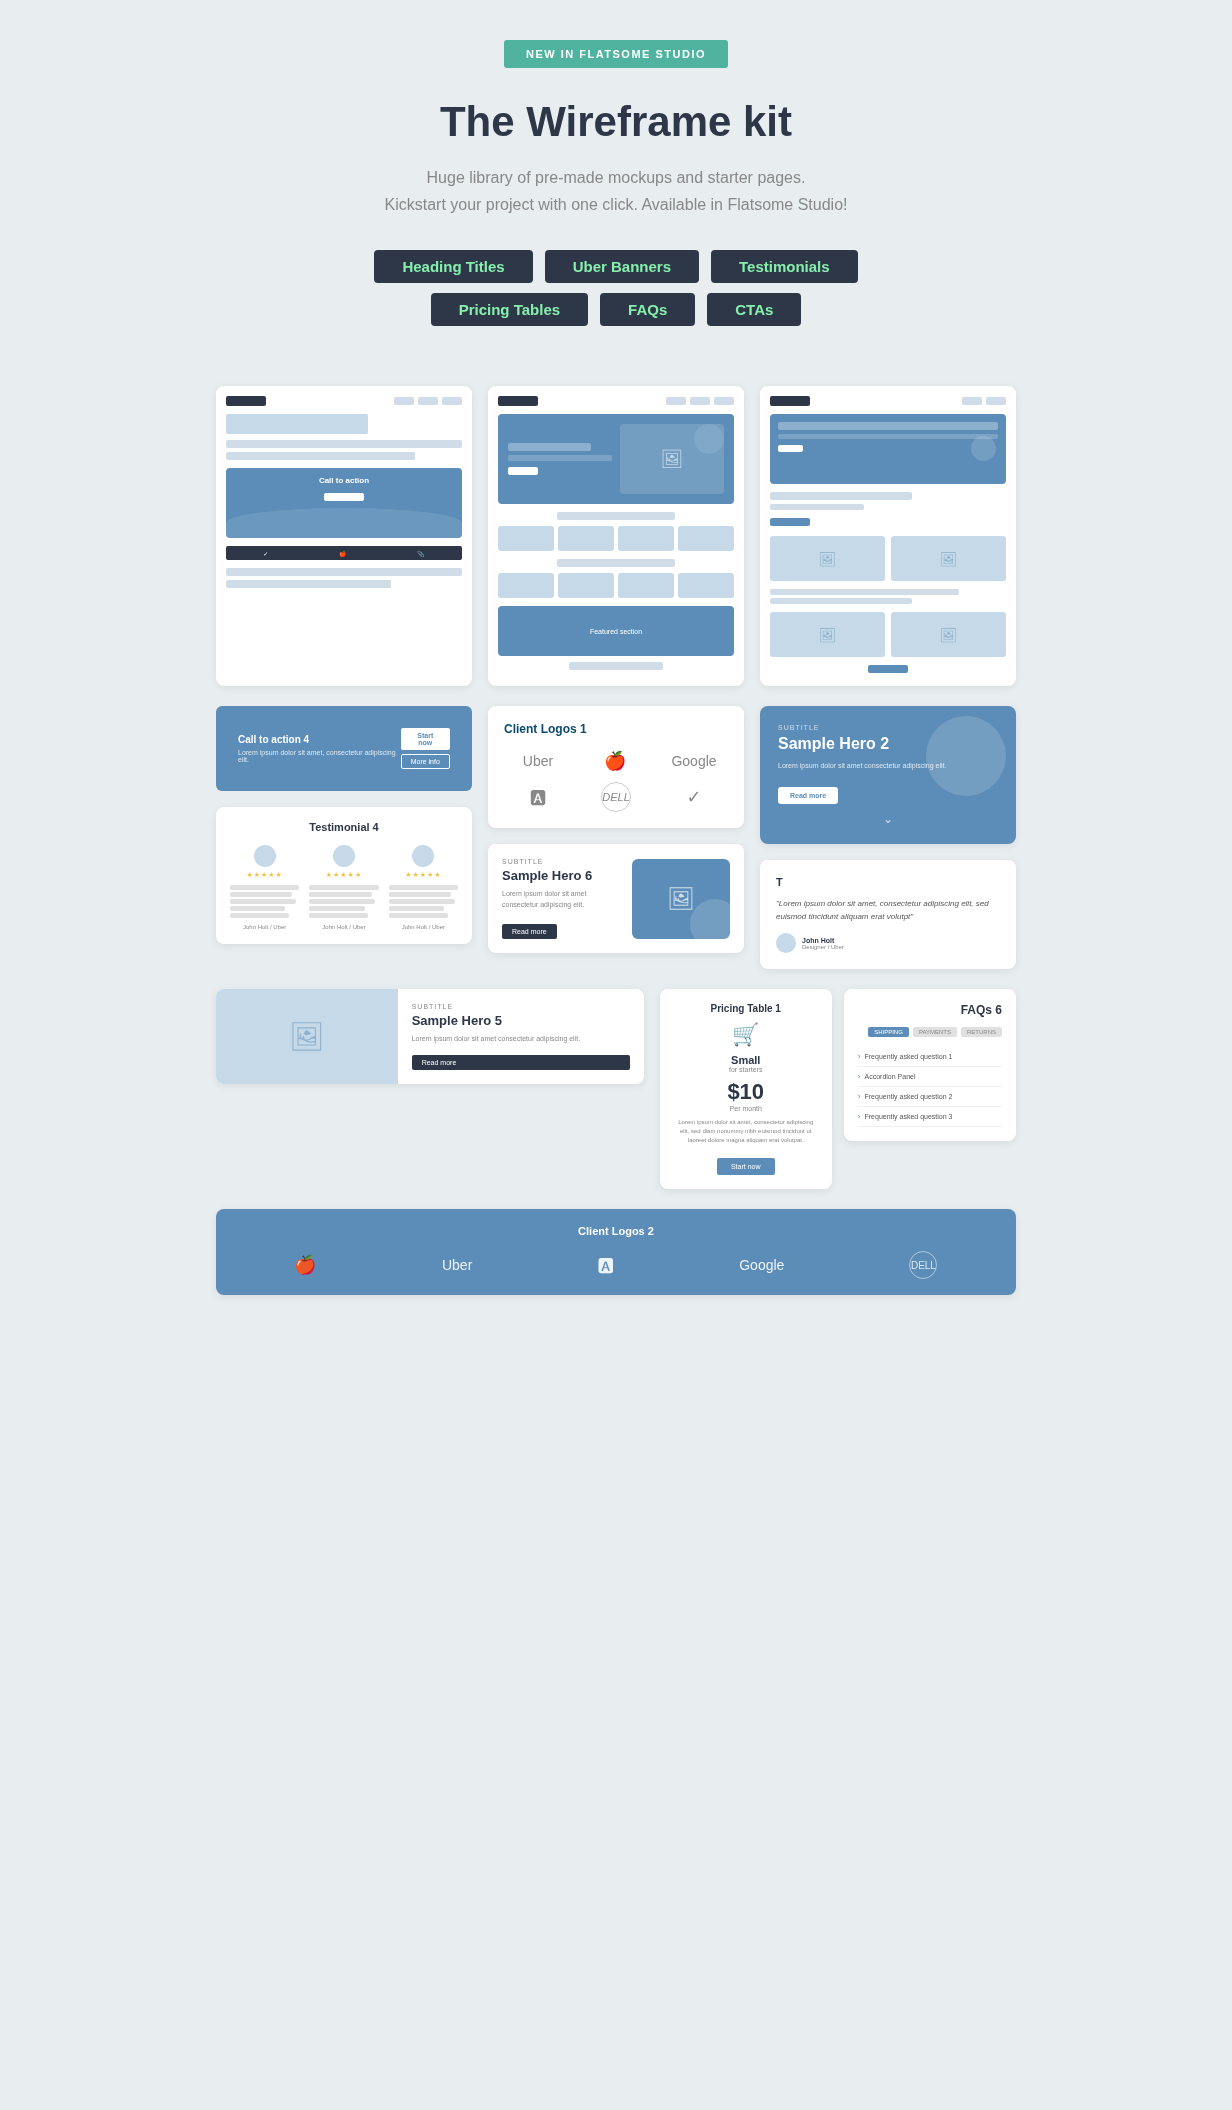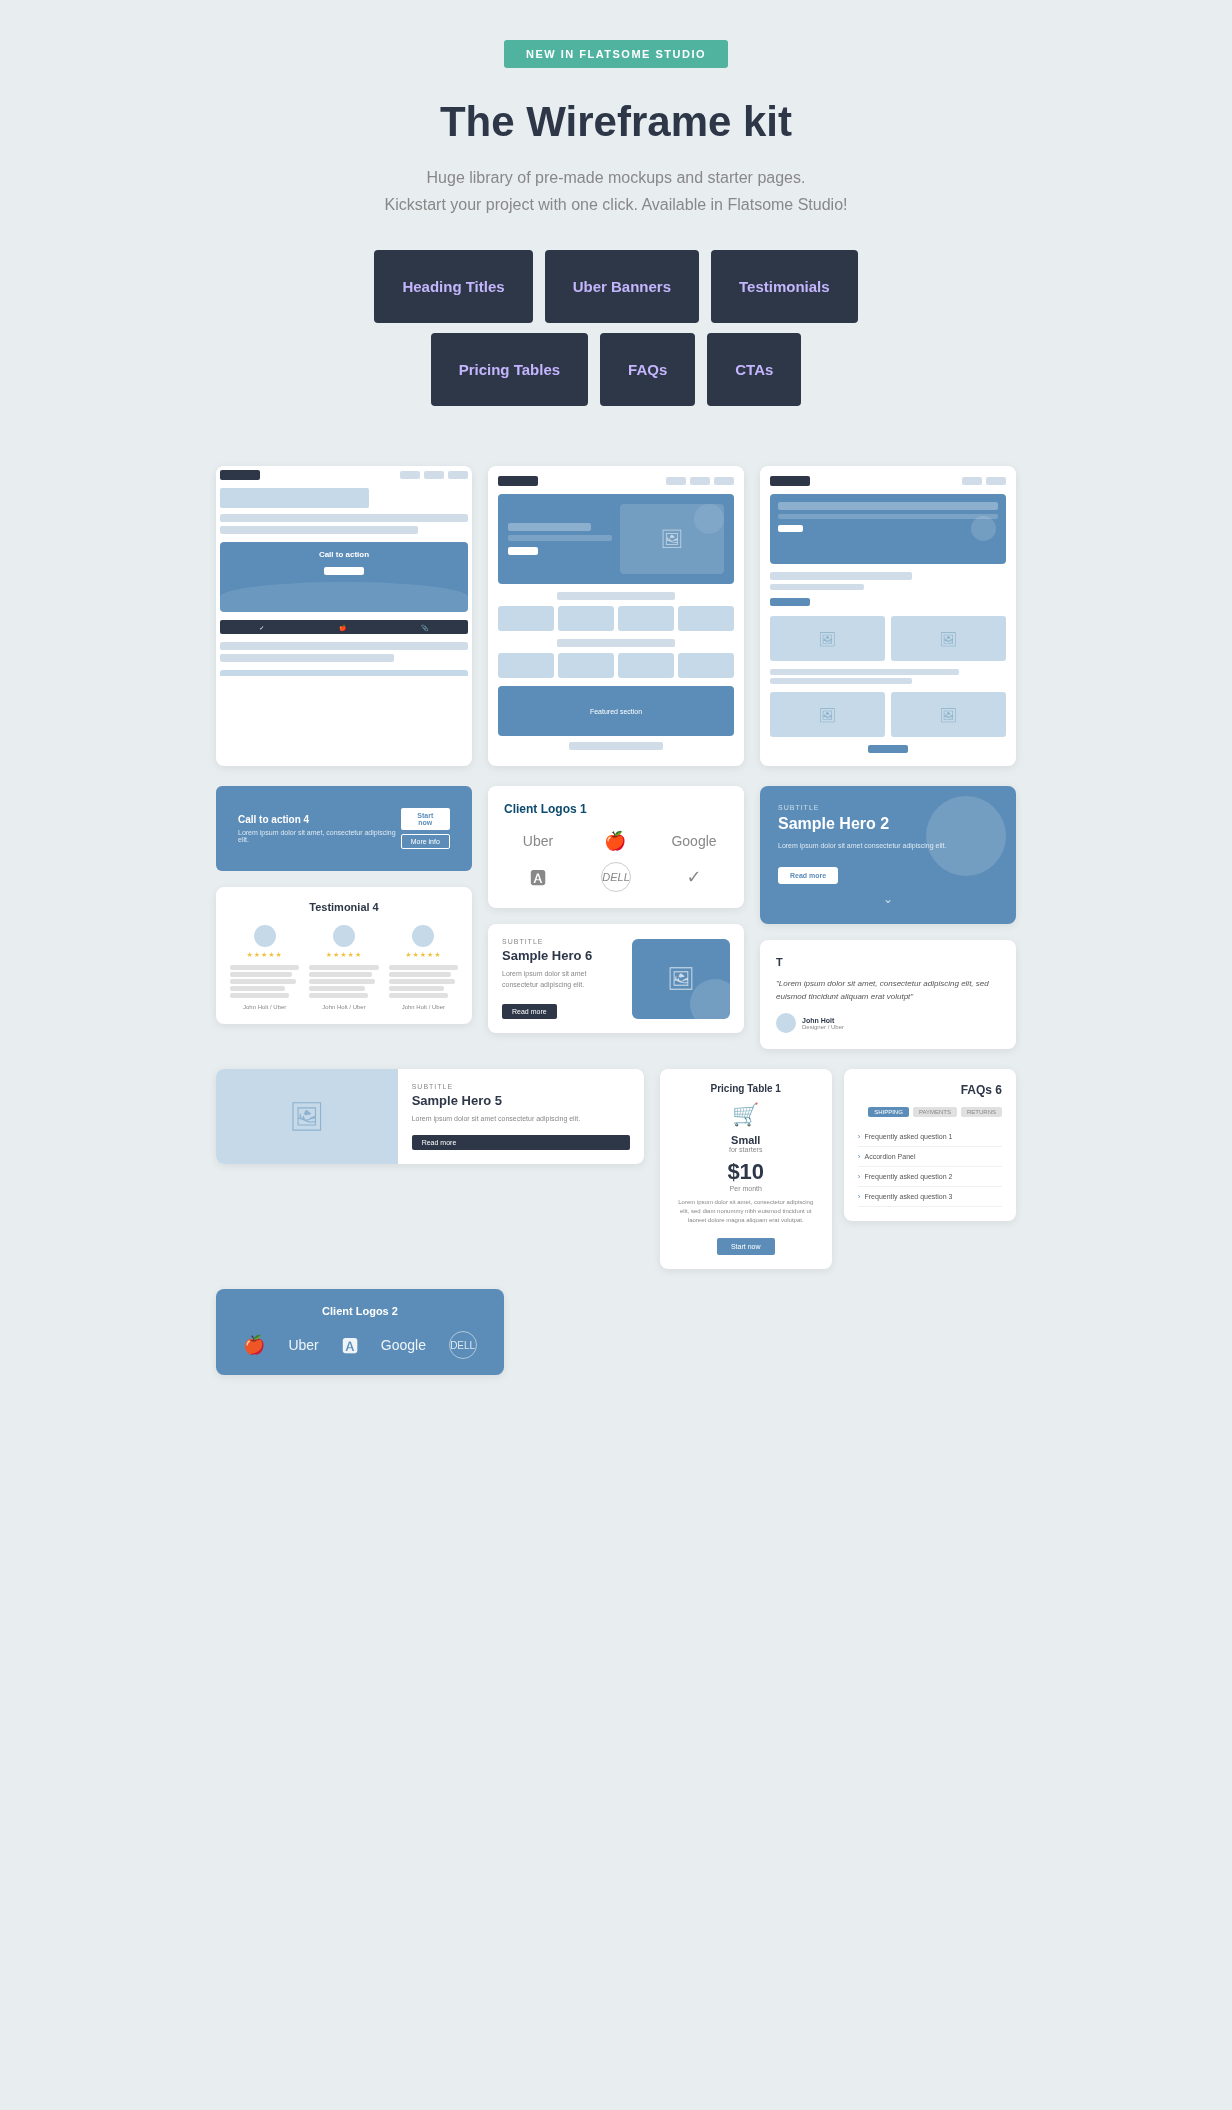--- a/index.html
+++ b/index.html
@@ -43,24 +43,24 @@
     
     .btn-row {
       display: flex;
       justify-content: center;
       gap: 12px;
       flex-wrap: wrap;
       margin-bottom: 10px;
     }
     .btn-dark {
       background: #2d3748;
-      color: #c4b5fd;
+      color: #86efac;
       border: none;
       border-radius: 4px;
-      padding: 28px 28px;
+      padding: 8px 28px;
       font-size: 15px;
       font-weight: 600;
       cursor: pointer;
     }
 
     
     .cards-section {
       padding: 20px 10px;
     }
     .cards-row {
@@ -232,21 +232,21 @@
     }
     .tq-title { font-size: 11px; font-weight: 700; color: #2d3748; margin-bottom: 10px; }
     .tq-quote { font-size: 8px; color: #555; line-height: 1.6; font-style: italic; margin-bottom: 10px; }
     .tq-author-row { display: flex; align-items: center; gap: 6px; }
     .tq-avatar { width: 20px; height: 20px; background: #c5d9e8; border-radius: 50%; }
     .tq-author-info .tq-name { font-size: 7px; font-weight: 700; color: #2d3748; }
     .tq-author-info .tq-role { font-size: 6px; color: #888; }
 
     
     .top-preview-left {
-      padding: 4px;
+      padding: 10px;
       height: 210px;
       overflow: hidden;
     }
     .top-preview-mid {
       padding: 10px;
       height: 300px;
       overflow: hidden;
     }
     .top-preview-right {
       padding: 10px;
@@ -576,21 +576,21 @@
           </div>
           <div class="faq-item">
             <span class="faq-chevron">›</span>
             <span class="faq-text">Frequently asked question 3</span>
           </div>
         </div>
       </div>
     </div>
   </div>
 
-  <div style="display:flex; gap:16px; margin-bottom:20px;">
+  <div style="display:flex; gap:16px; margin-bottom:20px;flex-direction:column;">
     <div style="flex:1.2;">
       <div class="logos2-card">
         <div class="logos2-title">Client Logos 2</div>
         <div class="logos2-grid">
           <div class="logo2-icon">🍎</div>
           <div class="logo2-text">Uber</div>
           <div class="logo2-icon">🅰</div>
           <div class="logo2-text">Google</div>
           <div style="font-size:10px; color:rgba(255,255,255,0.8); border:1px solid rgba(255,255,255,0.5); border-radius:50%; width:28px; height:28px; display:flex; align-items:center; justify-content:center;">DELL</div>
         </div>

